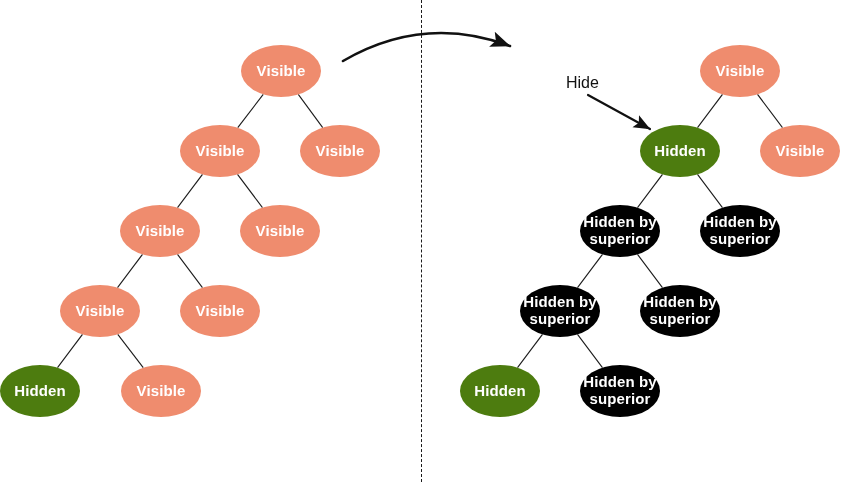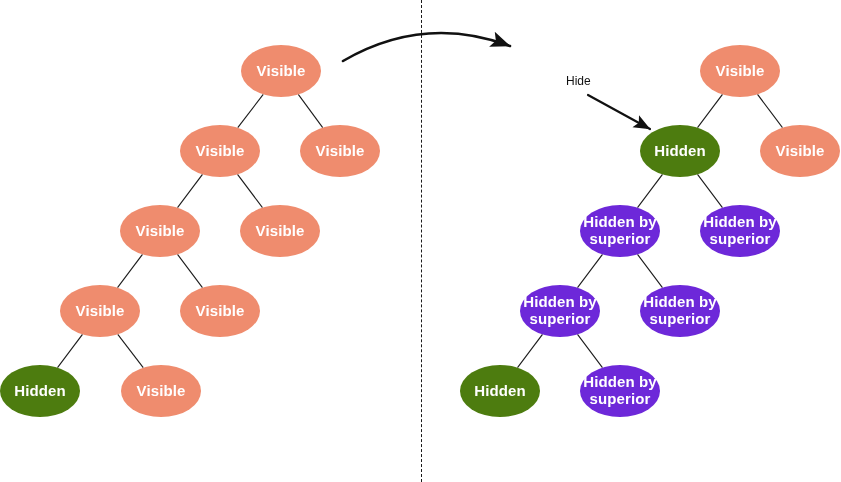--- a/index.html
+++ b/index.html
@@ -43,29 +43,29 @@
     font-size: 15px;
     font-weight: 700;
     line-height: 1.12;
     letter-spacing: 0.1px;
     box-sizing: border-box;
     padding: 0 3px;
     user-select: none;
   }
   .node.visible  { background: #ef8c6e; }
   .node.hidden   { background: #4d7c0f; }
-  .node.inherit  { background: #6d28d9; }
+  .node.inherit  { background: #000000; }
   .node-label {
     display: block;
     width: 100%;
   }
   .annot {
     position: absolute;
     z-index: 4;
-    font-size: 12px;
+    font-size: 16px;
     font-weight: 400;
     color: #111111;
     white-space: nowrap;
     user-select: none;
   }
   .divider {
     position: absolute;
     z-index: 0;
     top: 0;
     height: 482px;

